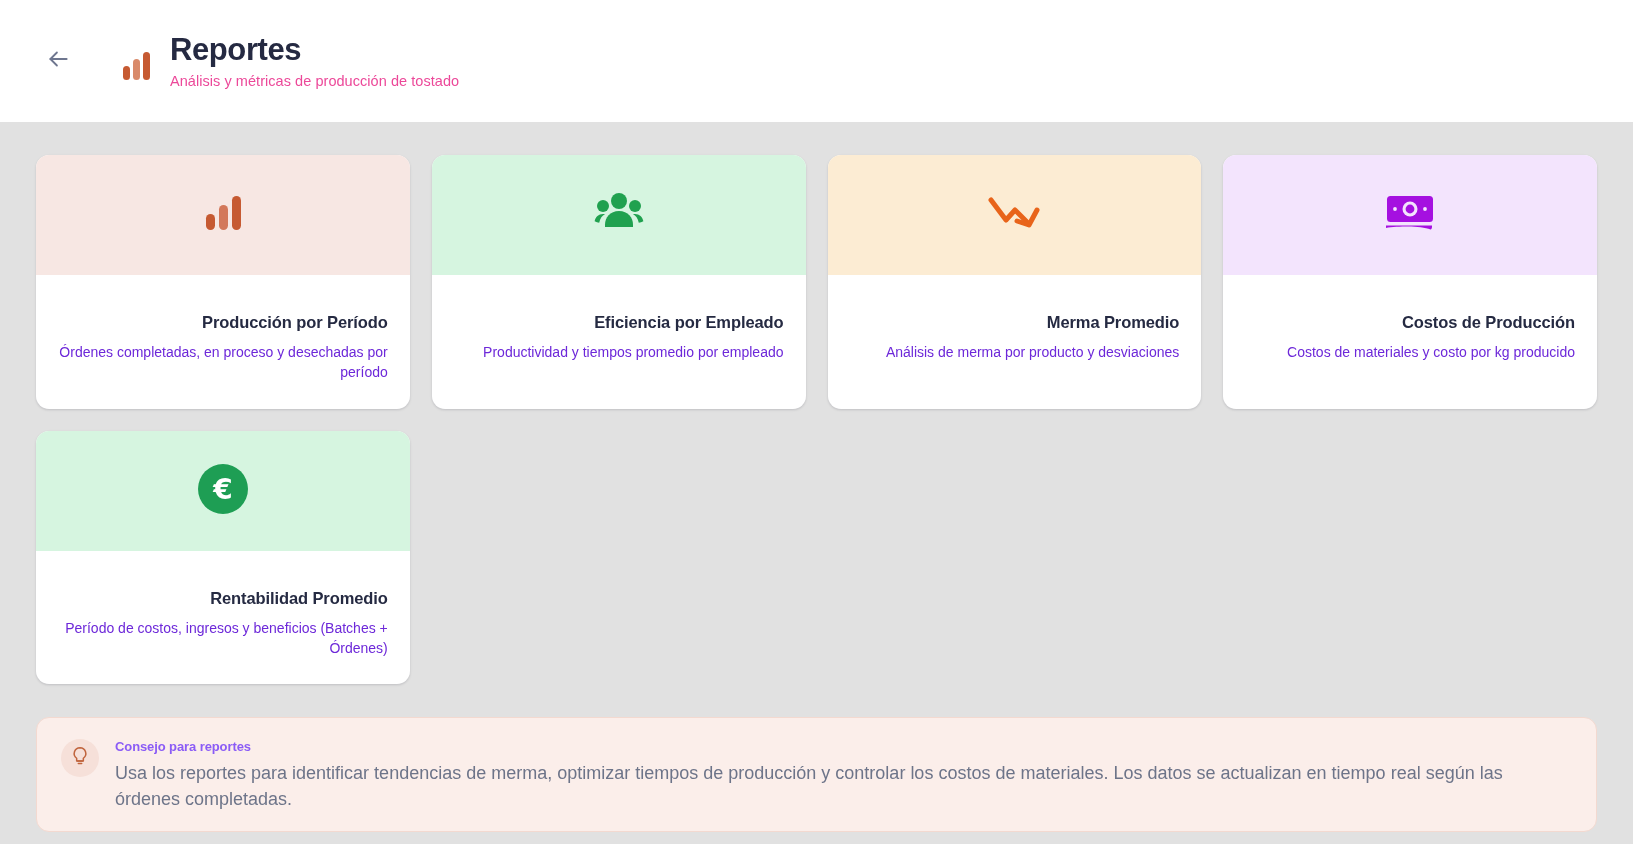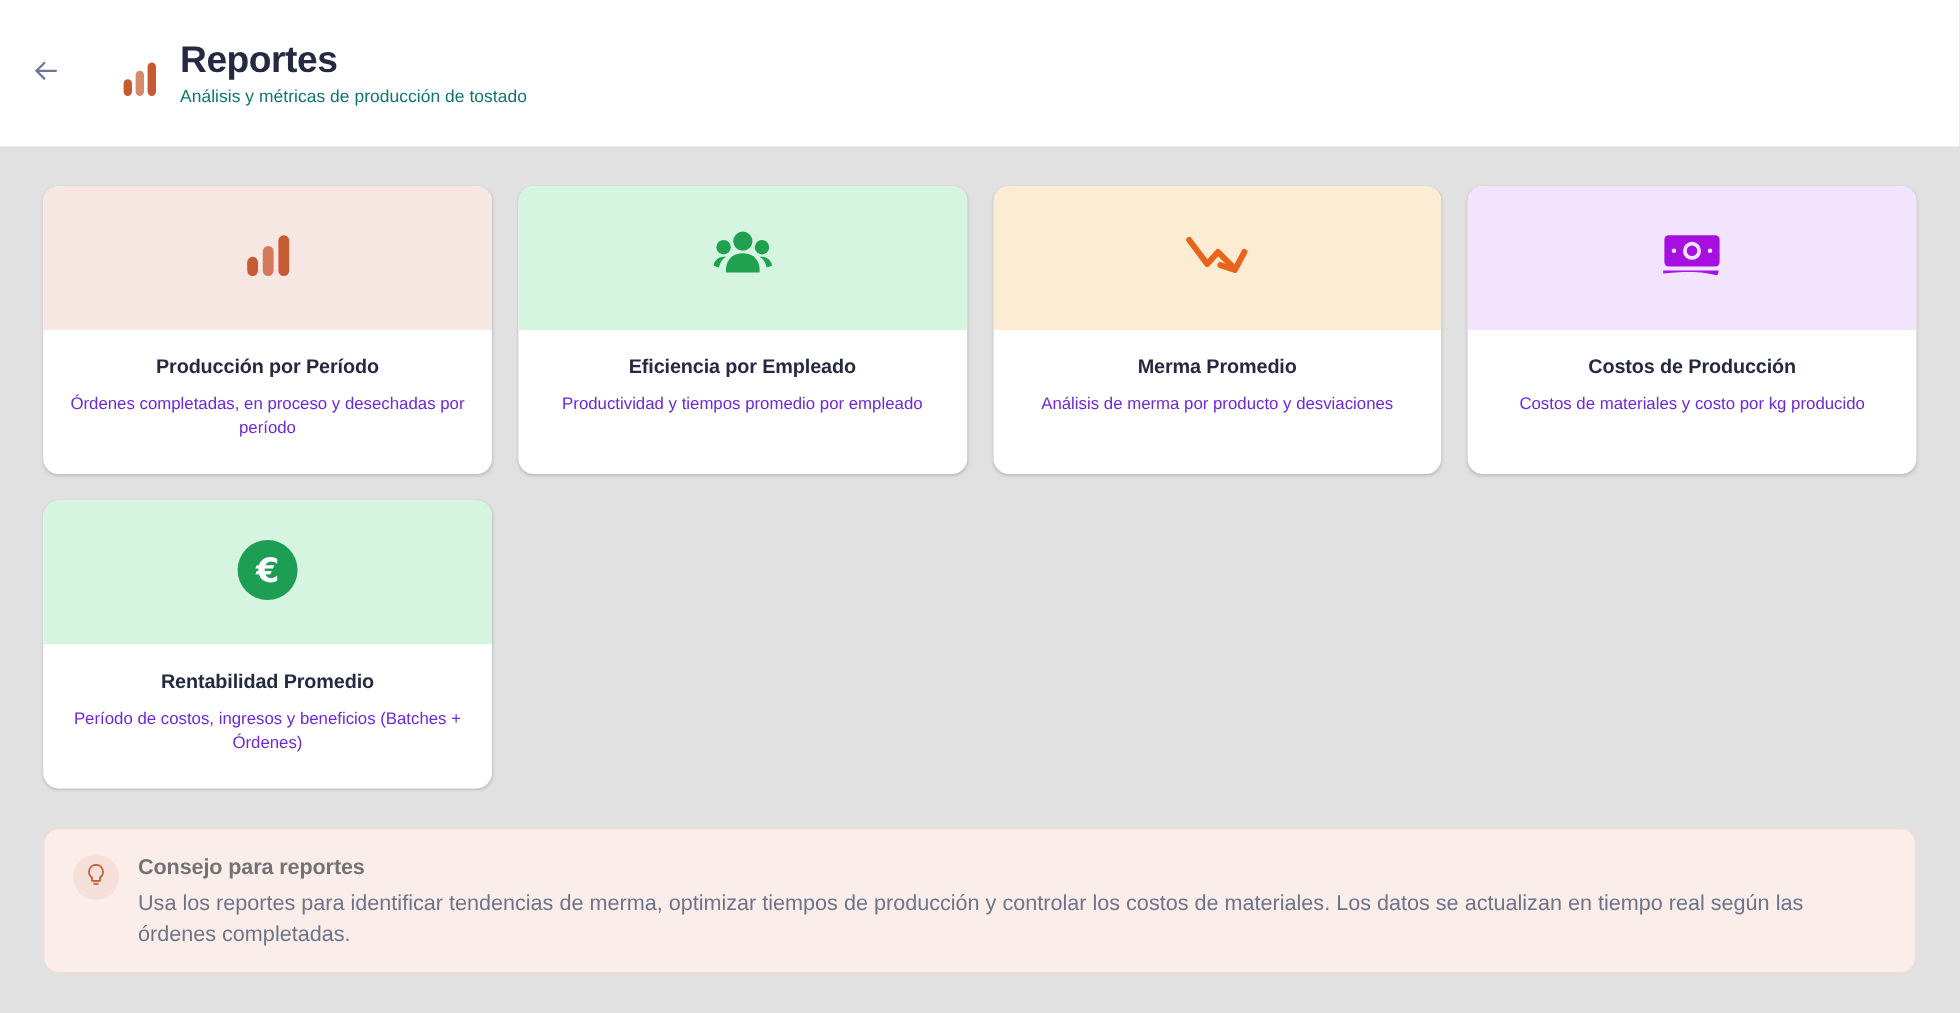--- a/index.html
+++ b/index.html
@@ -16,21 +16,21 @@
     color: #2c3149;
     -webkit-font-smoothing: antialiased;
   }
 
   
   .header {
     background: #ffffff;
     height: 122px;
     display: flex;
     align-items: center;
-    padding: 0 16px;
+    padding: 0 36px;
     gap: 0;
   }
 
   .back-btn {
     width: 44px;
     height: 44px;
     display: flex;
     align-items: center;
     justify-content: center;
     cursor: pointer;
@@ -51,21 +51,21 @@
   .page-title {
     font-size: 31px;
     font-weight: bold;
     letter-spacing: -0.4px;
     color: #252a42;
     line-height: 1.12;
   }
 
   .page-subtitle {
     font-size: 14.5px;
-    color: #0f766e;
+    color: #ec4899;
     margin-top: 5px;
     letter-spacing: 0.05px;
   }
 
   
   .main {
     padding: 33px 36px 0 36px;
   }
 
   .cards-grid {
@@ -86,22 +86,22 @@
   }
 
   .card-banner {
     height: 120px;
     display: flex;
     align-items: center;
     justify-content: center;
   }
 
   .card-body {
-    padding: 22px 22px 26px 22px;
-    text-align: center;
+    padding: 38px 22px 26px 22px;
+    text-align: right;
     flex: 1;
   }
 
   .card-title {
     font-size: 16.5px;
     font-weight: bold;
     color: #252a42;
     letter-spacing: -0.1px;
   }
 
@@ -140,23 +140,23 @@
     display: flex;
     align-items: center;
     justify-content: center;
     flex: 0 0 auto;
     margin-top: 2px;
   }
 
   .tip-text-wrap { padding-top: 2px; }
 
   .tip-title {
-    font-size: 18px;
+    font-size: 13px;
     font-weight: bold;
-    color: #737373;
+    color: #8b5cf6;
     letter-spacing: -0.1px;
   }
 
   .tip-body {
     font-size: 18px;
     color: #6d7489;
     margin-top: 6px;
     line-height: 1.45;
   }
 </style>

